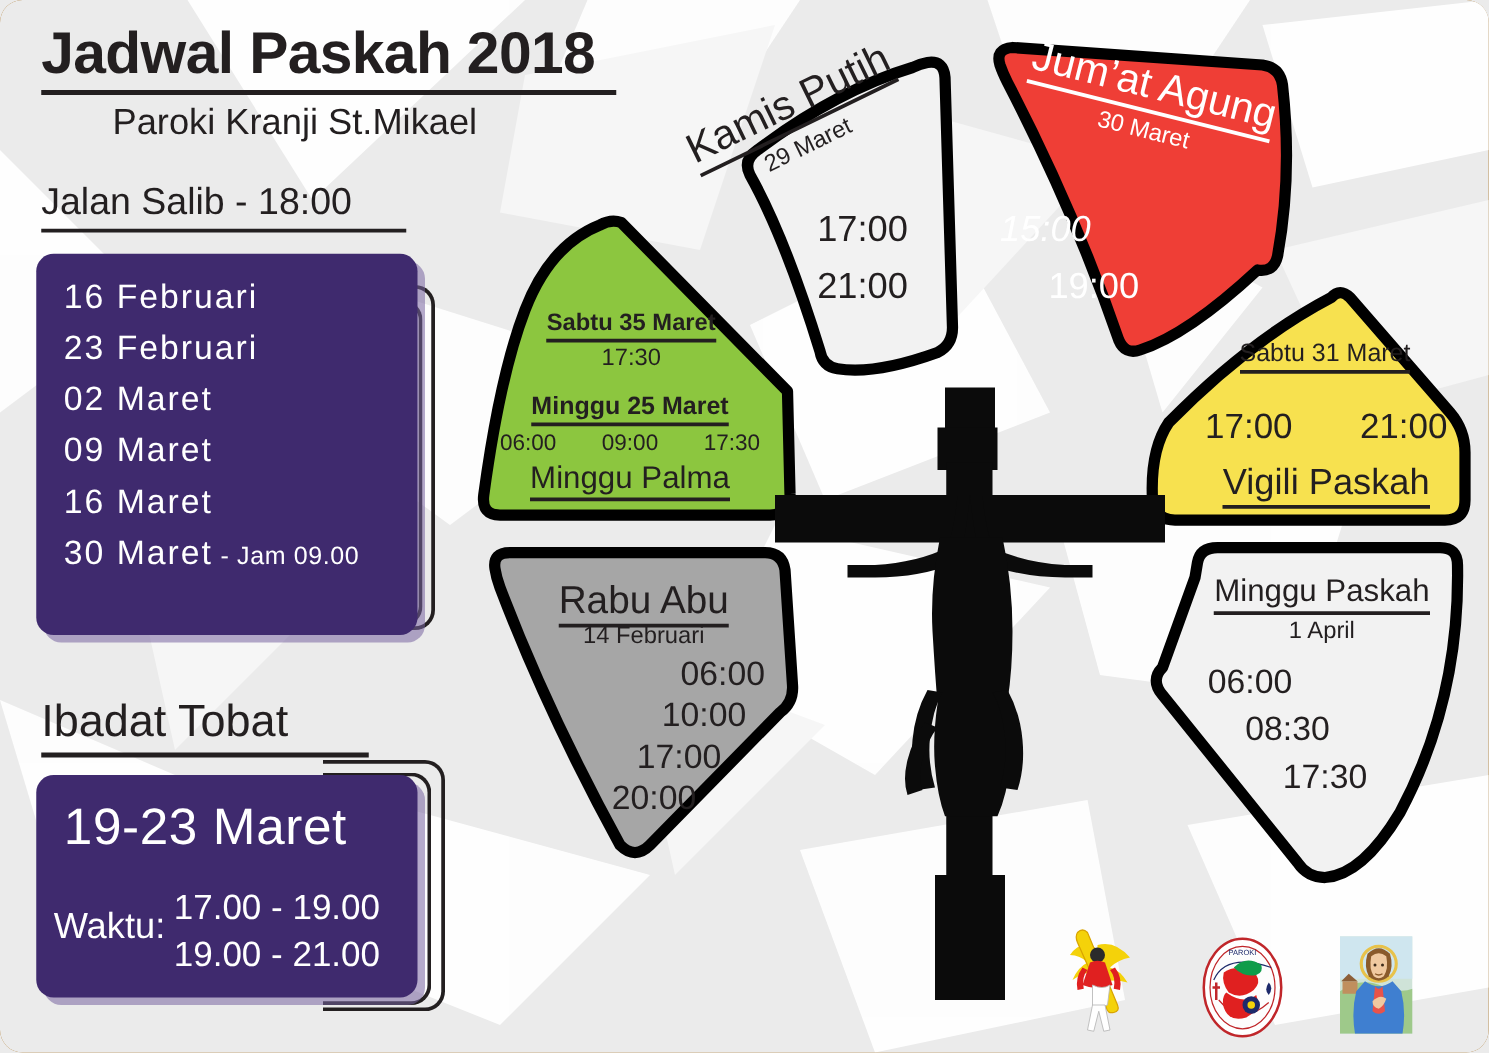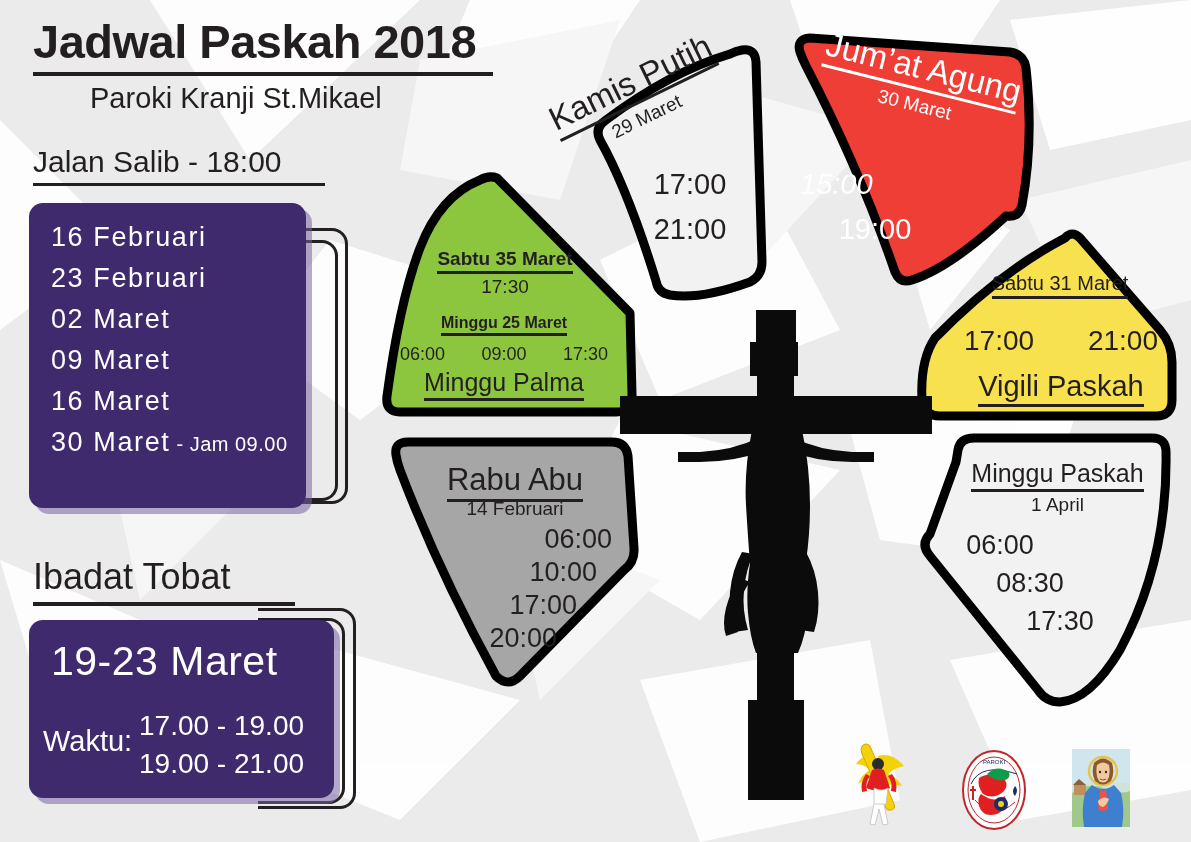--- a/index.html
+++ b/index.html
@@ -7,20 +7,21 @@
     width:1191px;height:842px;
     background:#ebebeb;
     font-family:"Liberation Sans", sans-serif;
     overflow:hidden;
     position:relative;
   }
   #poster{
     position:absolute;left:0;top:0;width:1191px;height:842px;
     background:#a16207;
     overflow:hidden;
+    border-radius:18px;
   }
   #bg-shards{position:absolute;left:0;top:0;width:1191px;height:842px;}
 
   
   .left-col{position:absolute;left:0;top:0;width:400px;height:842px;}
 
   .title{
     position:absolute;left:33px;top:14px;
     font-size:47px;font-weight:700;color:#231f20;
     letter-spacing:-0.5px;white-space:nowrap;
@@ -102,21 +103,21 @@
     <div class="title">Jadwal Paskah 2018</div>
     <div class="title-rule"></div>
     <div class="subtitle">Paroki Kranji St.Mikael</div>
 
     <div class="section-head" style="left:33px;top:145px;">Jalan Salib - 18:00</div>
     <div class="section-rule" style="left:33px;top:183px;width:292px;"></div>
 
     <div class="bracket" style="left:250px;top:228px;width:95px;height:270px;"></div>
     <div class="bracket" style="left:250px;top:240px;width:85px;height:255px;"></div>
 
-    <div class="purple-card" id="jalan-salib-card" style="left:29px;top:203px;width:277px;height:305px;padding:14px 0 12px 22px;box-sizing:border-box;">
+    <div class="purple-card" id="jalan-salib-card" style="left:29px;top:203px;width:305px;height:305px;padding:14px 0 12px 22px;box-sizing:border-box;">
       <div id="date-list">
           <div class="date-line"><span>16 Februari</span></div>
           <div class="date-line"><span>23 Februari</span></div>
           <div class="date-line"><span>02 Maret</span></div>
           <div class="date-line"><span>09 Maret</span></div>
           <div class="date-line"><span>16 Maret</span></div>
           <div class="date-line"><span>30 Maret</span><span class="small"> - Jam 09.00</span></div>
         </div>
     </div>
 
@@ -176,21 +177,21 @@
       <rect x="148" y="400" width="56" height="100"></rect>
     </g>
   </svg>
 
   <div>
 
     <div class="wedge-label" style="left:420px;top:248px;width:170px;font-size:19px;font-weight:700;text-align:center;">
       <span class="u-line">Sabtu 35 Maret</span>
     </div>
     <div class="wedge-label" style="left:420px;top:276px;width:170px;font-size:19px;text-align:center;">17:30</div>
-    <div class="wedge-label" style="left:402px;top:314px;width:204px;font-size:16px;font-weight:700;text-align:center;">
+    <div class="wedge-label" style="left:402px;top:314px;width:204px;font-size:20px;font-weight:700;text-align:center;">
       <span class="u-line">Minggu 25 Maret</span>
     </div>
     <div class="wedge-label" style="left:400px;top:344px;width:208px;font-size:18px;text-align:center;
          display:flex;justify-content:space-between;">
       <span>06:00</span>
       <span>09:00</span>
       <span>17:30</span>
     </div>
     <div class="wedge-label" style="left:398px;top:368px;width:212px;font-size:25px;text-align:center;">
       <span class="u-line">Minggu Palma</span>

